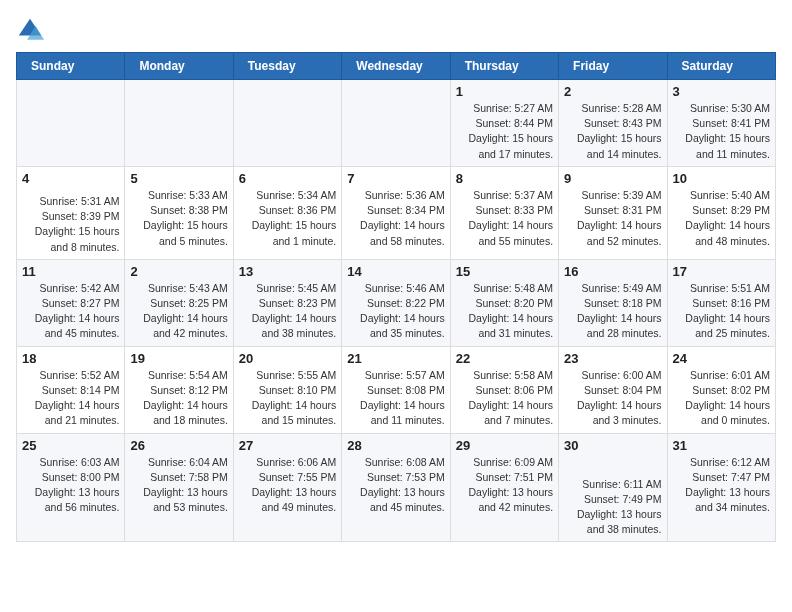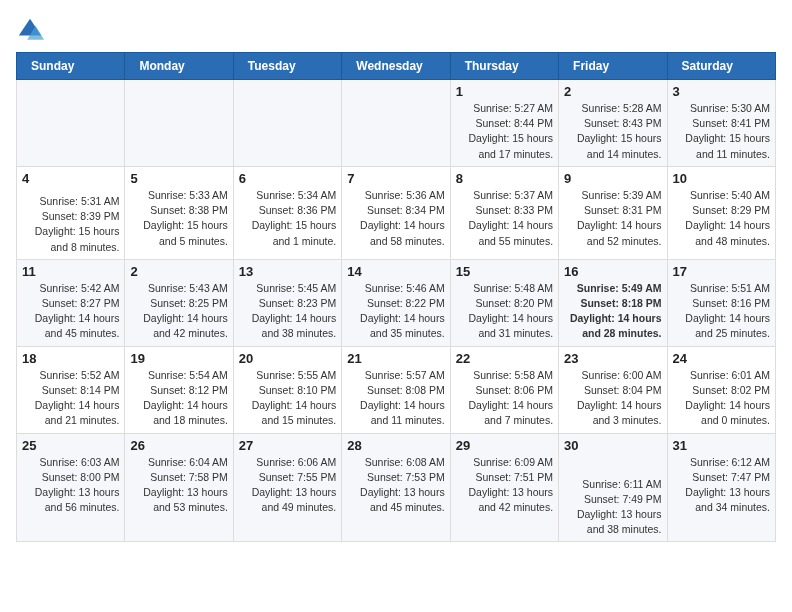--- a/index.html
+++ b/index.html
@@ -238,21 +238,21 @@
         </td>
         <td>
           <div class="day-number">15</div>
           <div class="day-info" style="white-space: pre-line;">Sunrise: 5:48 AM
 Sunset: 8:20 PM
 Daylight: 14 hours
 and 31 minutes.</div>
         </td>
         <td>
           <div class="day-number">16</div>
-          <div class="day-info" style="white-space: pre-line; font-weight: bold;">Sunrise: 5:49 AM
+          <div class="day-info" style="white-space: pre-line;">Sunrise: 5:49 AM
 Sunset: 8:18 PM
 Daylight: 14 hours
 and 28 minutes.</div>
         </td>
         <td>
           <div class="day-number">17</div>
           <div class="day-info" style="white-space: pre-line;">Sunrise: 5:51 AM
 Sunset: 8:16 PM
 Daylight: 14 hours
 and 25 minutes.</div>

